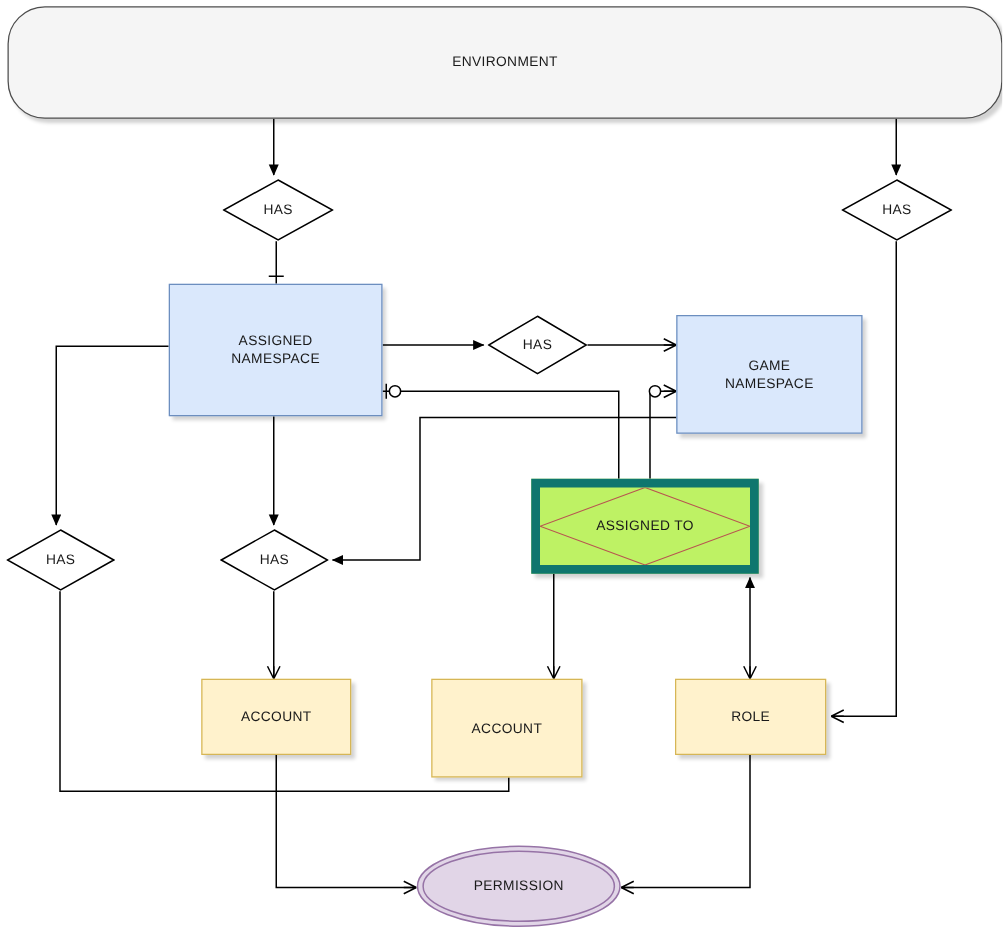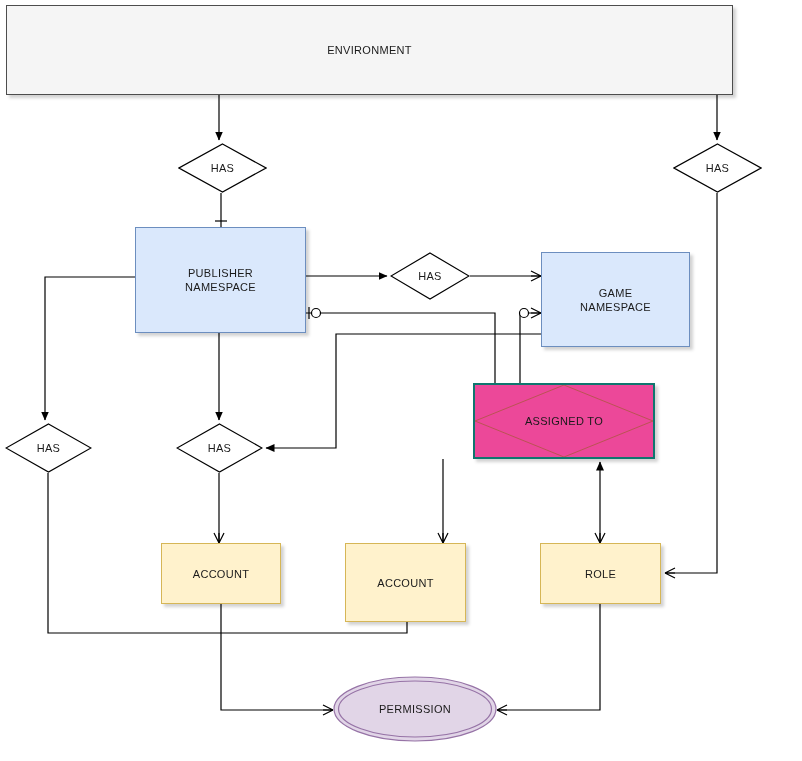--- a/index.html
+++ b/index.html
@@ -22,23 +22,22 @@
   }
   .nsbox{
     background:#dae8fc;border:1px solid #6c8ebf;
     box-shadow:3px 3px 3px rgba(0,0,0,.18);
   }
   .entbox{
     background:#fff2cc;border:1px solid #d6b656;
     box-shadow:3px 3px 3px rgba(0,0,0,.18);
   }
   .assignbox{
-    background:#ec4899;border:2px solid #0f766e;
+    background:#bef264;border:7px solid #0f766e;
     box-shadow:3px 3px 3px rgba(0,0,0,.18);
-    margin-left:48px;
   }
   .assignbox .inner-diamond{
     position:absolute;left:0;top:0;width:100%;height:100%;pointer-events:none;
   }
   .diamond{background:transparent;}
   .diamond .dshape{position:absolute;left:0;top:0;width:100%;height:100%;}
   .diamond .lbl{position:relative;z-index:2;}
   .ellipse{background:transparent;}
   .ellipse .eshape{position:absolute;left:0;top:0;width:100%;height:100%;}
   .ellipse .lbl{position:relative;z-index:2;text-align:right;}
@@ -98,40 +97,40 @@
       <path d="M600,543 L595,533 M600,543 L605,533 M600,543 L600,533"></path>
 
       <path d="M221,604 L221,710 L333,710"></path>
       <path d="M333,710 L323,705 M333,710 L323,715 M333,710 L323,710"></path>
 
       <path d="M600,604 L600,710 L497,710"></path>
       <path d="M497,710 L507,705 M497,710 L507,715 M497,710 L507,710"></path>
     </g>
   </svg>
 
-  <div class="node env" style="left:6px;top:5px;width:727px;height:90px;">
+  <div class="node env" style="left:6px;top:5px;width:796px;height:90px;border-radius:30px;">
     <span class="lbl">ENVIRONMENT</span>
   </div>
 
   <div class="node diamond" style="left:178px;top:143px;width:89px;height:50px;">
     <svg class="dshape" viewBox="0 0 89 50" preserveAspectRatio="none">
       <polygon points="44.5,1 88,25 44.5,49 1,25" fill="#ffffff" stroke="#000000" stroke-width="1.2"></polygon>
     </svg>
     <span class="lbl">HAS</span>
   </div>
 
   <div class="node diamond" style="left:673px;top:143px;width:89px;height:50px;">
     <svg class="dshape" viewBox="0 0 89 50" preserveAspectRatio="none">
       <polygon points="44.5,1 88,25 44.5,49 1,25" fill="#ffffff" stroke="#000000" stroke-width="1.2"></polygon>
     </svg>
     <span class="lbl">HAS</span>
   </div>
 
   <div class="node nsbox" style="left:135px;top:227px;width:171px;height:106px;">
-    <span class="lbl">PUBLISHER
+    <span class="lbl">ASSIGNED
 NAMESPACE</span>
   </div>
 
   <div class="node diamond" style="left:390px;top:252px;width:80px;height:48px;">
     <svg class="dshape" viewBox="0 0 80 48" preserveAspectRatio="none">
       <polygon points="40,1 79,24 40,47 1,24" fill="#ffffff" stroke="#000000" stroke-width="1.2"></polygon>
     </svg>
     <span class="lbl">HAS</span>
   </div>
 

